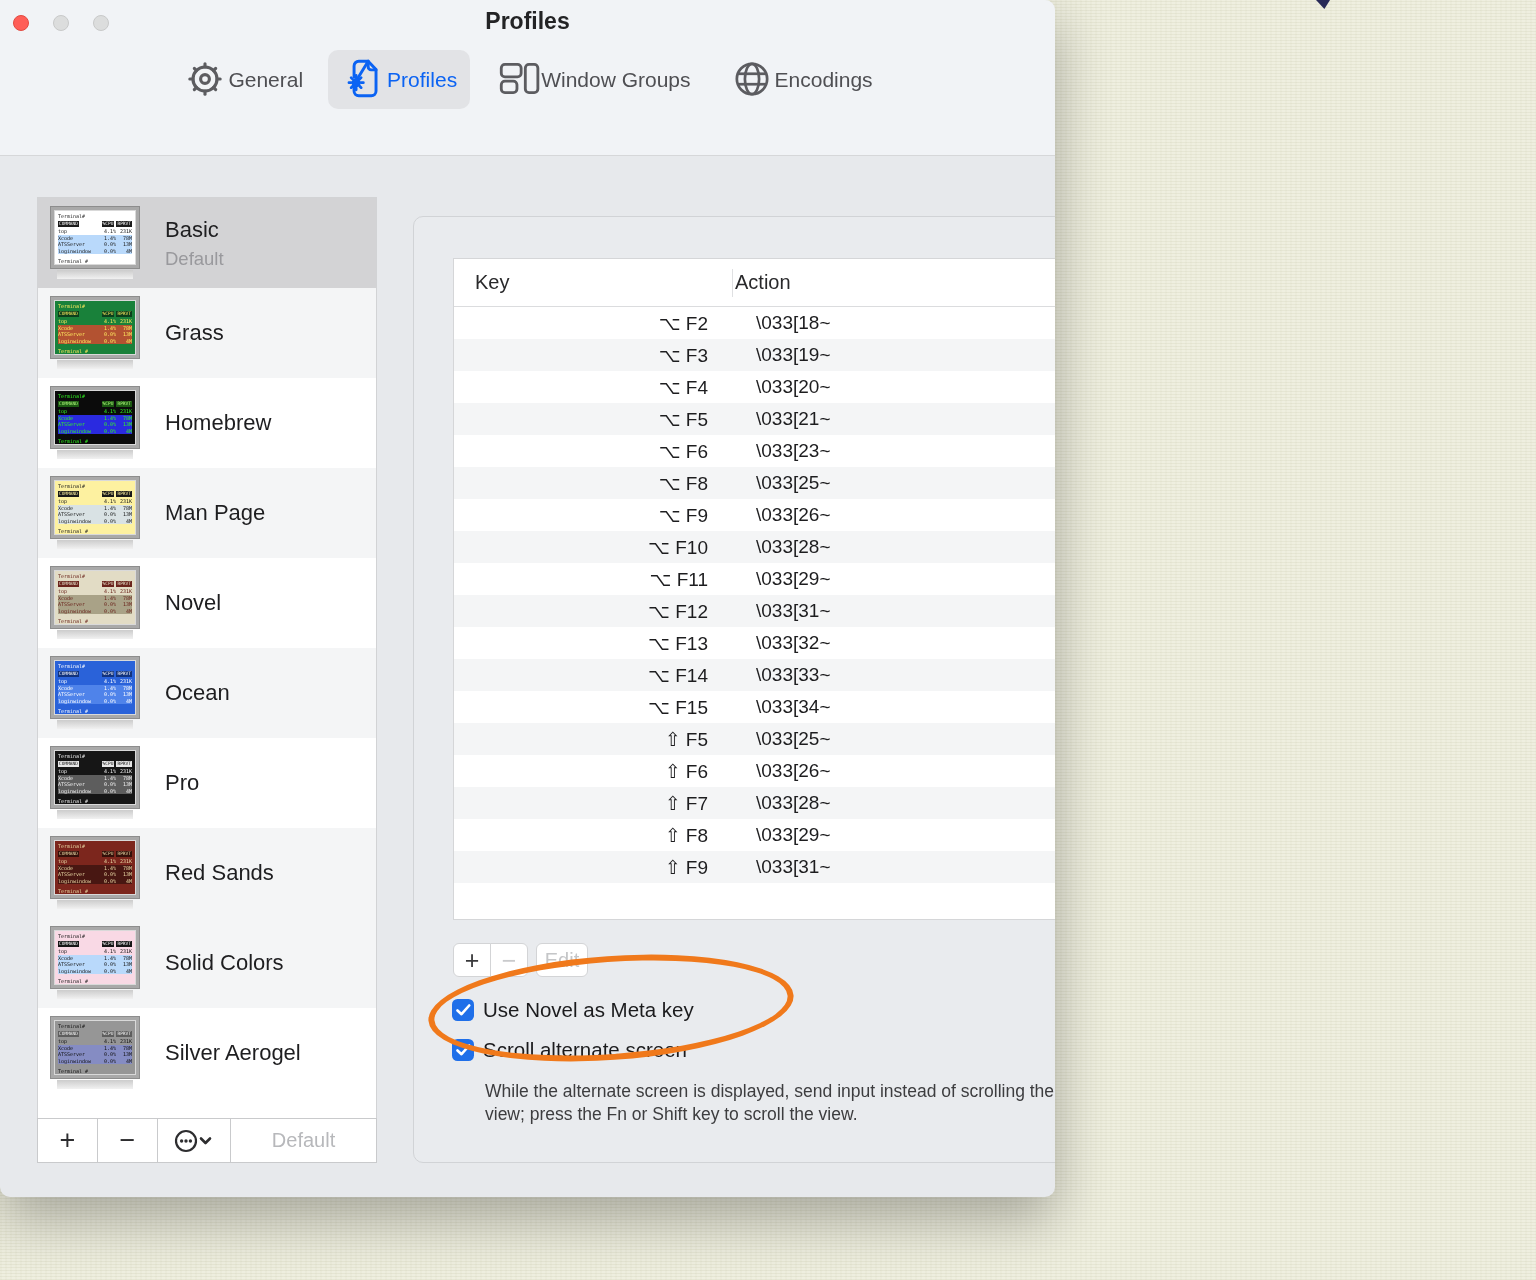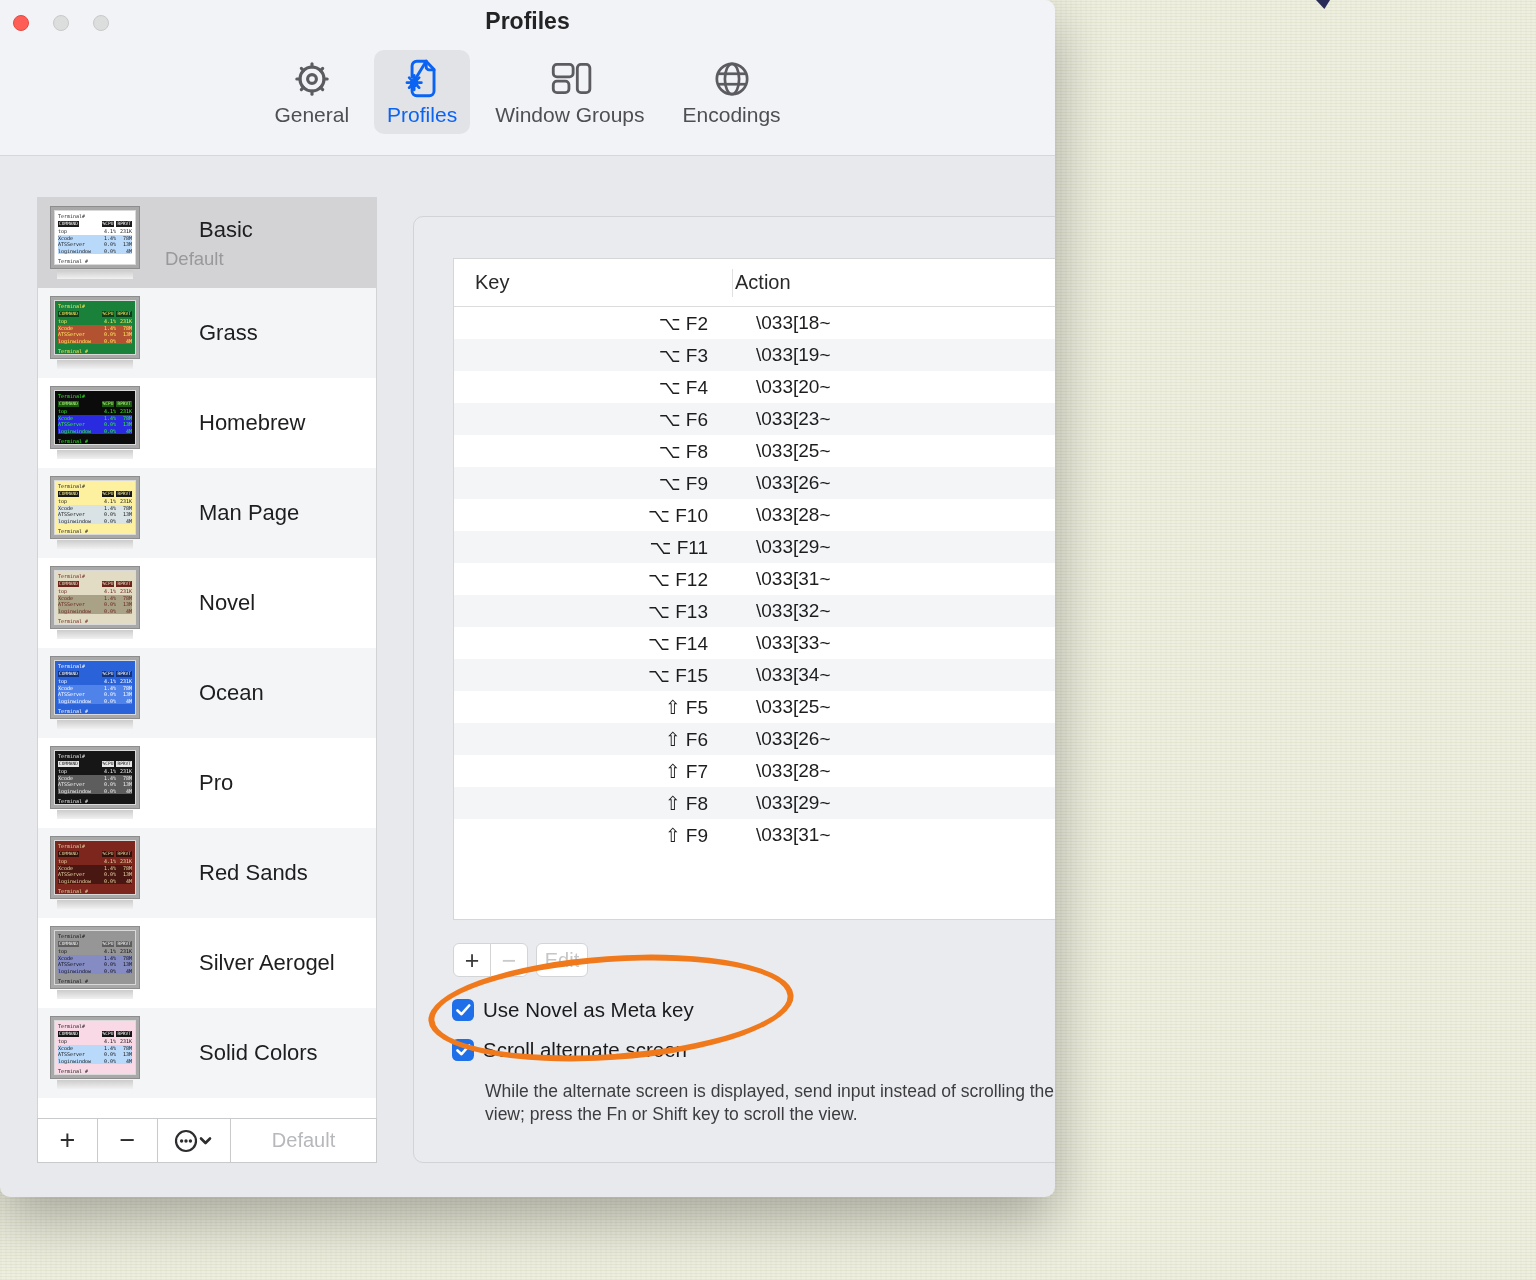--- a/index.html
+++ b/index.html
@@ -22,21 +22,21 @@
   .titlebar { position:absolute; left:0; top:0; width:100%; height:156px;
     background:#f1f3f6; border-bottom:1px solid #d6d7d9; }
   .light { position:absolute; top:15px; width:16px; height:16px; border-radius:50%; }
   .light.red    { left:13px; background:#ff5e57; border:1px solid #e24a41; }
   .light.gray1  { left:53px; background:#dcdddd; border:1px solid #c8c9c9; }
   .light.gray2  { left:93px; background:#dcdddd; border:1px solid #c8c9c9; }
   .window-title { position:absolute; top:8px; left:0; width:100%; text-align:center;
     font-size:23px; font-weight:700; color:#232325; }
   .tb-row { position:absolute; top:50px; left:0; width:100%;
     display:flex; justify-content:center; align-items:flex-start; gap:12px; }
-  .tb-item { display:flex; flex-direction:column; align-items:center;
+  .tb-item { display:flex; flex-direction:row; align-items:center;
     padding:6px 13px 7px; border-radius:10px; cursor:default;text-align:center; }
   .tb-item.selected { background:#e2e3e6; }
   .tb-item svg { width:46px; height:46px; display:block; }
   .tb-label { font-size:21px; color:#4f4f53; margin-top:1px; white-space:nowrap; }
   .tb-item.selected .tb-label { color:#0b63f3; }
 
   
   .sidebar { position:absolute; left:37px; top:197px; width:340px; height:966px;
     background:#fff; border:1px solid #d2d3d5; overflow:hidden; }
   .profile-row { height:90px; display:flex; align-items:center; background:#fff; }
@@ -52,21 +52,21 @@
   .t-chip  { font-size:4.5px; line-height:6px; padding:0 1px; white-space:nowrap; }
   .t-chip.cmd { margin-right:auto; }
   .t-chip + .t-chip { margin-left:2px; }
   .t-prow { display:flex; font-size:5px; line-height:6.5px; }
   .t-prow .pn { flex:1; overflow:hidden; white-space:nowrap; }
   .t-prow .pc, .t-prow .pm { width:16px; text-align:right; white-space:nowrap; }
   .t-prompt { margin-top:4px; }
   .thumb-reflection { width:76px; height:9px; margin:2px 0 0 6px;
     background:linear-gradient(180deg,#cccccc,#f1f1f1); }
   .profile-text { margin-left:14px; min-width:0; }
-  .profile-name { font-size:22px; color:#1e1e20; white-space:nowrap;margin-left:34px; }
+  .profile-name { font-size:22px; color:#1e1e20; white-space:nowrap; }
   .profile-sub  { font-size:18.5px; color:#99999d; margin-top:5px; }
 
   .sidebar-footer { position:absolute; left:37px; top:1118px; width:340px; height:45px;
     background:#fff; border:1px solid #c9cacc; display:flex; }
   .sf-btn { display:flex; align-items:center; justify-content:center;
     border-right:1px solid #c9cacc; height:100%; }
   .sf-add { width:60px; } .sf-remove { width:60px; } .sf-more { width:73px; }
   .sf-default { flex:1; border-right:none; font-size:20px; color:#b7b8bb; }
   .sf-glyph { font-size:27px; color:#2d2d2f; line-height:1;
     font-family:"Liberation Sans","DejaVu Sans",sans-serif; }
@@ -502,20 +502,57 @@
               <span class="pm">4M</span>
             </div>
             <div class="t-line t-prompt">Terminal #</div>
           </div>
           <div class="thumb-reflection"></div>
         </div>
         <div class="profile-text">
           <div class="profile-name">Red Sands</div>
         </div>
       </div>
+      <div class="profile-row alt">
+        <div class="thumb-wrap">
+          <div class="thumb" style="background: rgb(249, 217, 229); color: rgb(22, 22, 22);">
+            <div class="t-line">Terminal#</div>
+            <div class="t-chips">
+              <span class="t-chip cmd" style="background: rgb(22, 22, 22); color: rgb(255, 255, 255);">COMMAND</span>
+              <span class="t-chip" style="background: rgb(22, 22, 22); color: rgb(255, 255, 255);">%CPU</span>
+              <span class="t-chip" style="background: rgb(22, 22, 22); color: rgb(255, 255, 255);">RPRVT</span>
+            </div>
+            <div class="t-prow">
+              <span class="pn">top</span>
+              <span class="pc">4.1%</span>
+              <span class="pm">231K</span>
+            </div>
+            <div class="t-prow" style="background: rgb(185, 217, 251);">
+              <span class="pn">Xcode</span>
+              <span class="pc">1.4%</span>
+              <span class="pm">78M</span>
+            </div>
+            <div class="t-prow" style="background: rgb(185, 217, 251);">
+              <span class="pn">ATSServer</span>
+              <span class="pc">0.0%</span>
+              <span class="pm">13M</span>
+            </div>
+            <div class="t-prow" style="background: rgb(185, 217, 251);">
+              <span class="pn">loginwindow</span>
+              <span class="pc">0.0%</span>
+              <span class="pm">4M</span>
+            </div>
+            <div class="t-line t-prompt">Terminal #</div>
+          </div>
+          <div class="thumb-reflection"></div>
+        </div>
+        <div class="profile-text">
+          <div class="profile-name">Solid Colors</div>
+        </div>
+      </div>
       <div class="profile-row">
         <div class="thumb-wrap">
           <div class="thumb" style="background: rgb(150, 150, 150); color: rgb(17, 17, 17);">
             <div class="t-line">Terminal#</div>
             <div class="t-chips">
               <span class="t-chip cmd" style="background: rgb(94, 94, 94); color: rgb(242, 242, 242);">COMMAND</span>
               <span class="t-chip" style="background: rgb(94, 94, 94); color: rgb(242, 242, 242);">%CPU</span>
               <span class="t-chip" style="background: rgb(94, 94, 94); color: rgb(242, 242, 242);">RPRVT</span>
             </div>
             <div class="t-prow">
@@ -537,57 +574,20 @@
               <span class="pn">loginwindow</span>
               <span class="pc">0.0%</span>
               <span class="pm">4M</span>
             </div>
             <div class="t-line t-prompt">Terminal #</div>
           </div>
           <div class="thumb-reflection"></div>
         </div>
         <div class="profile-text">
           <div class="profile-name">Silver Aerogel</div>
-        </div>
-      </div>
-      <div class="profile-row alt">
-        <div class="thumb-wrap">
-          <div class="thumb" style="background: rgb(249, 217, 229); color: rgb(22, 22, 22);">
-            <div class="t-line">Terminal#</div>
-            <div class="t-chips">
-              <span class="t-chip cmd" style="background: rgb(22, 22, 22); color: rgb(255, 255, 255);">COMMAND</span>
-              <span class="t-chip" style="background: rgb(22, 22, 22); color: rgb(255, 255, 255);">%CPU</span>
-              <span class="t-chip" style="background: rgb(22, 22, 22); color: rgb(255, 255, 255);">RPRVT</span>
-            </div>
-            <div class="t-prow">
-              <span class="pn">top</span>
-              <span class="pc">4.1%</span>
-              <span class="pm">231K</span>
-            </div>
-            <div class="t-prow" style="background: rgb(185, 217, 251);">
-              <span class="pn">Xcode</span>
-              <span class="pc">1.4%</span>
-              <span class="pm">78M</span>
-            </div>
-            <div class="t-prow" style="background: rgb(185, 217, 251);">
-              <span class="pn">ATSServer</span>
-              <span class="pc">0.0%</span>
-              <span class="pm">13M</span>
-            </div>
-            <div class="t-prow" style="background: rgb(185, 217, 251);">
-              <span class="pn">loginwindow</span>
-              <span class="pc">0.0%</span>
-              <span class="pm">4M</span>
-            </div>
-            <div class="t-line t-prompt">Terminal #</div>
-          </div>
-          <div class="thumb-reflection"></div>
-        </div>
-        <div class="profile-text">
-          <div class="profile-name">Solid Colors</div>
         </div>
       </div>
     </div>
 
   <div class="sidebar-footer">
     <div class="sf-btn sf-add">
       <span class="sf-glyph">+</span>
     </div>
     <div class="sf-btn sf-remove">
       <span class="sf-glyph">−</span>
@@ -620,20 +620,24 @@
         </div>
         <div class="trow">
           <span class="cell-key">⌥ F3</span>
           <span class="cell-action">\033[19~</span>
         </div>
         <div class="trow">
           <span class="cell-key">⌥ F4</span>
           <span class="cell-action">\033[20~</span>
         </div>
         <div class="trow">
+          <span class="cell-key">⌥ F5</span>
+          <span class="cell-action">\033[21~</span>
+        </div>
+        <div class="trow">
           <span class="cell-key">⌥ F6</span>
           <span class="cell-action">\033[23~</span>
         </div>
         <div class="trow">
           <span class="cell-key">⌥ F8</span>
           <span class="cell-action">\033[25~</span>
         </div>
         <div class="trow">
           <span class="cell-key">⌥ F9</span>
           <span class="cell-action">\033[26~</span>

